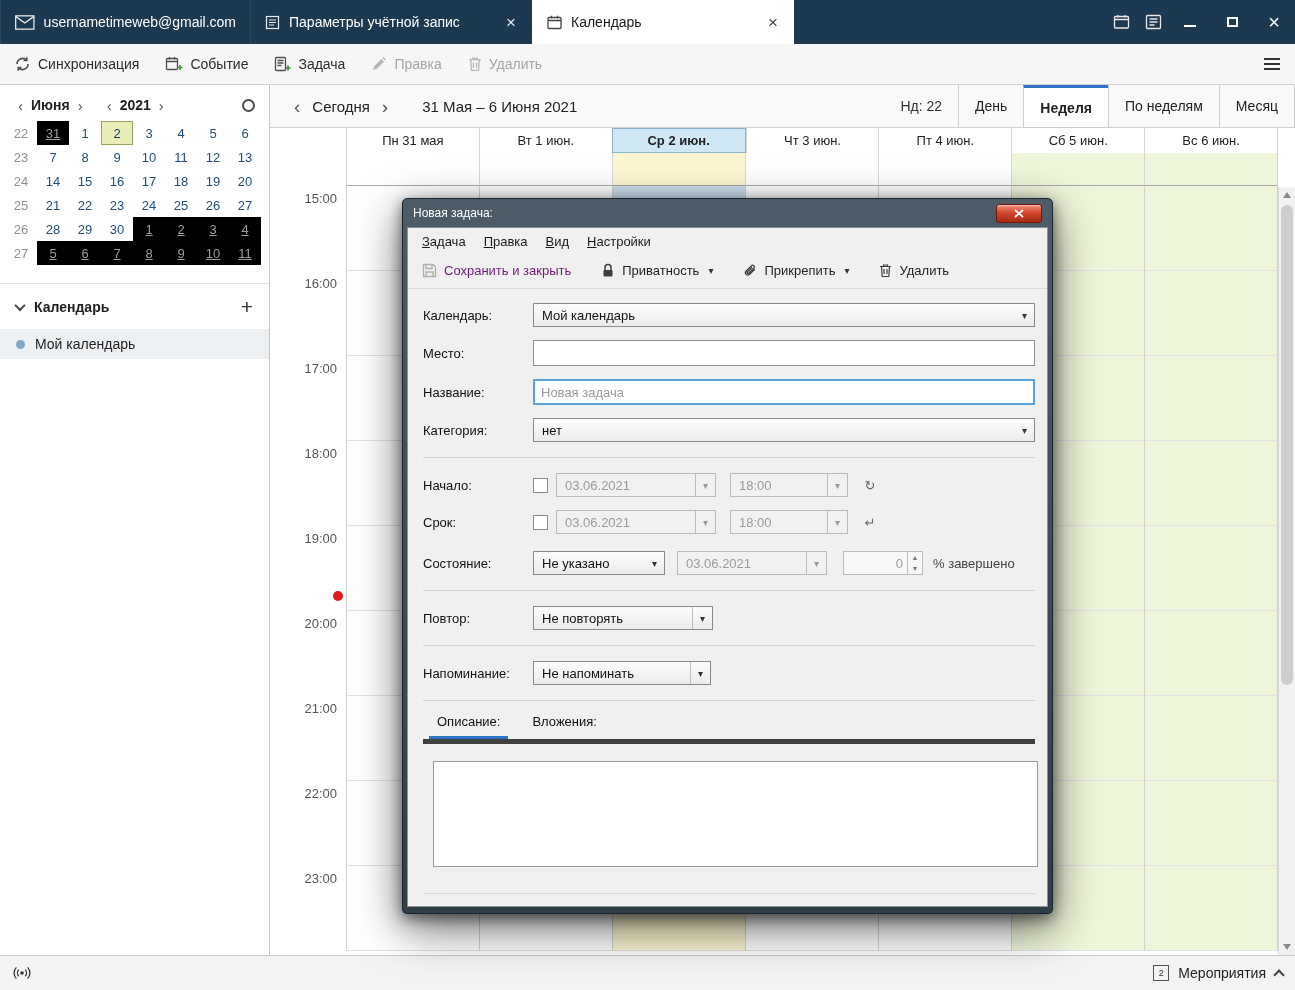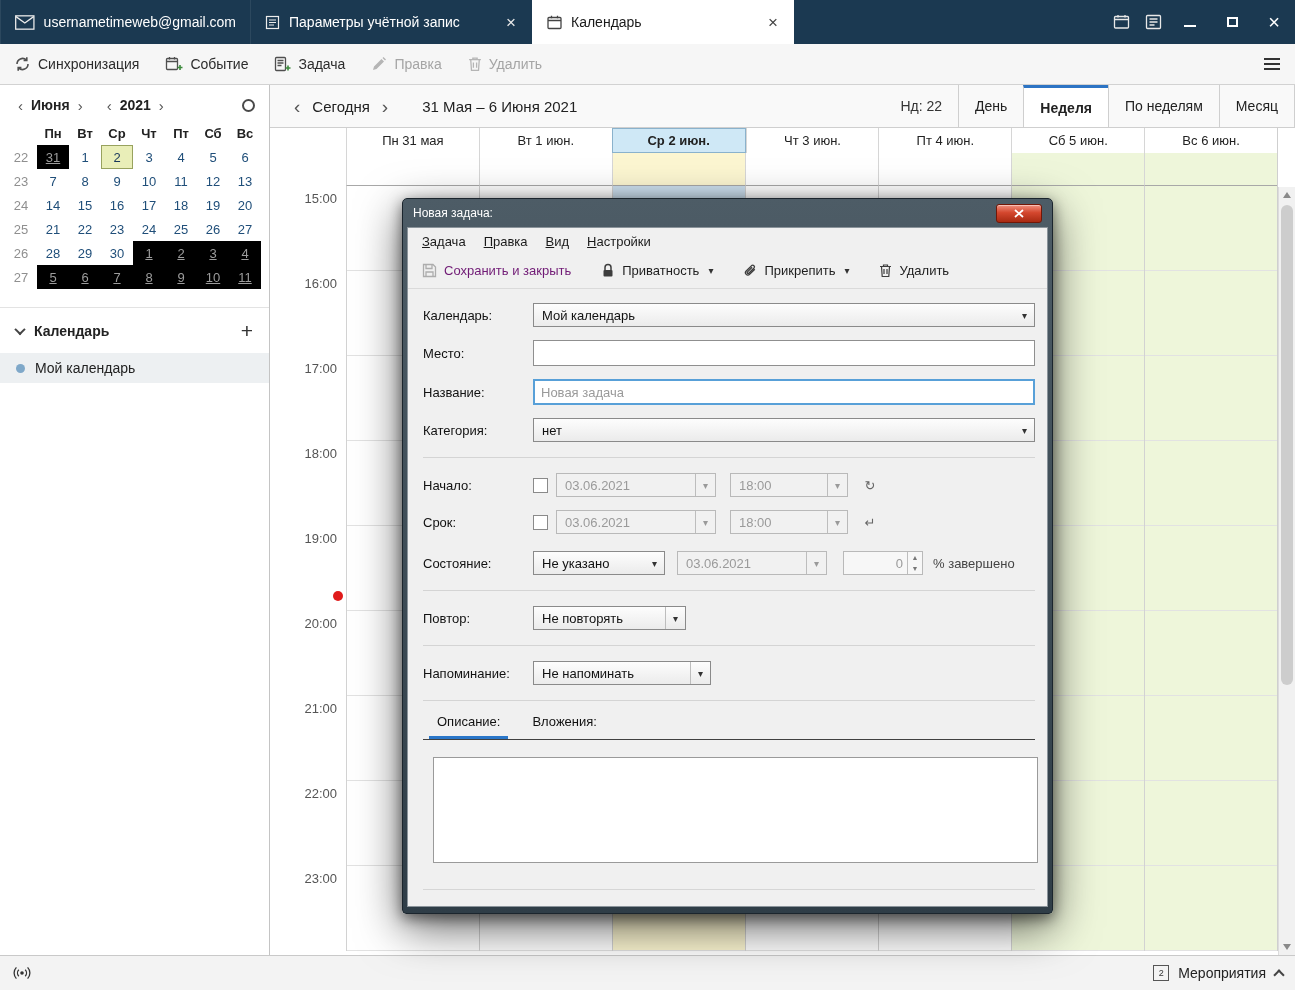--- a/index.html
+++ b/index.html
@@ -117,28 +117,28 @@
   .txt-input.focused { border:2px solid #58a0d8; }
   .txt-input::placeholder { color:#9a9a9a; }
   .cbx { width:15px; height:15px; border:1px solid #8a8a8a; background:#fff; flex:none; }
   .spinner { width:80px; height:24px; border:1px solid #b9b9b9; background:#f7f7f7; display:flex; }
   .spin-val { flex:1; text-align:right; padding:4px 4px 0 0; color:#9a9a9a; }
   .spin-btns { width:15px; border-left:1px solid #bdbdbd; display:flex; flex-direction:column; }
   .spin-btns span { flex:1; display:flex; align-items:center; justify-content:center; font-size:7px; color:#777; }
   .dsep { border-top:1px solid #d4d4d4; margin:15px 0 15px 0; }
   .link-ico { color:#666; font-size:13px; margin-left:12px; width:20px; text-align:center; }
   .pct-label { margin-left:10px; color:#444; }
-  .dtabs { display:flex; gap:16px; border-bottom:1px solid #404040; margin-top:4px; padding:0 6px; }
+  .dtabs { display:flex; gap:16px; border-bottom:5px solid #404040; margin-top:4px; padding:0 6px; }
   .dtab { padding:9px 8px 7px 8px; font-size:13px; color:#111; border-bottom:3px solid transparent; }
   .dtab.active { border-bottom-color:#2a76c8; }
   .dtextarea { display:block; width:605px; height:106px; margin:17px 0 0 10px; border:1px solid #9a9a9a; background:#fff; resize:none; font-family:inherit; }
   .dfooter { border-top:1px solid #d6d6d6; height:16px; margin:26px 0 0 0; } .g-gap8 { width:8px; flex:none; } .g-gap14 { width:14px; flex:none; }
   .g-gap12 { width:12px; flex:none; } .g-gap16 { width:16px; flex:none; }
   .w160 { width:160px; flex:none; } .w118 { width:118px; flex:none; } .w132 { width:132px; flex:none; }
-  .w150 { width:150px; flex:none; } .w180 { width:153px; flex:none;gap:28px; } .w178 { width:178px; flex:none; }
+  .w150 { width:150px; flex:none; } .w180 { width:180px; flex:none;gap:28px; } .w178 { width:178px; flex:none; }
 </style>
 </head>
 <body>
 
 <div class="app">
 
   <header class="titlebar">
     <div class="tab first">
       <svg width="20" height="15" viewBox="0 0 20 15" fill="none" stroke="#ececec" stroke-width="1.3">
           <rect x="0.7" y="0.7" width="18.6" height="13.6"></rect>
@@ -242,30 +242,20 @@
         <span class="chev">‹</span>
         <span class="mc-month">Июня</span>
         <span class="chev">›</span>
         <span class="mc-yeargrp">
           <span class="chev">‹</span>
           <span class="mc-year">2021</span>
           <span class="chev">›</span>
         </span>
         <span class="today-circle"></span>
       </div>
-      <div class="mc-row">
-          <div class="mc-cell mc-wk"></div>
-          <div class="mc-cell mc-head">Пн</div>
-          <div class="mc-cell mc-head">Вт</div>
-          <div class="mc-cell mc-head">Ср</div>
-          <div class="mc-cell mc-head">Чт</div>
-          <div class="mc-cell mc-head">Пт</div>
-          <div class="mc-cell mc-head">Сб</div>
-          <div class="mc-cell mc-head">Вс</div>
-        </div>
       <div>
           <div class="mc-row">
             <div class="mc-cell mc-wk">22</div>
             <div class="mc-cell mc-day muted">31</div>
             <div class="mc-cell mc-day">1</div>
             <div class="mc-cell mc-day selected">2</div>
             <div class="mc-cell mc-day">3</div>
             <div class="mc-cell mc-day">4</div>
             <div class="mc-cell mc-day">5</div>
             <div class="mc-cell mc-day">6</div>

